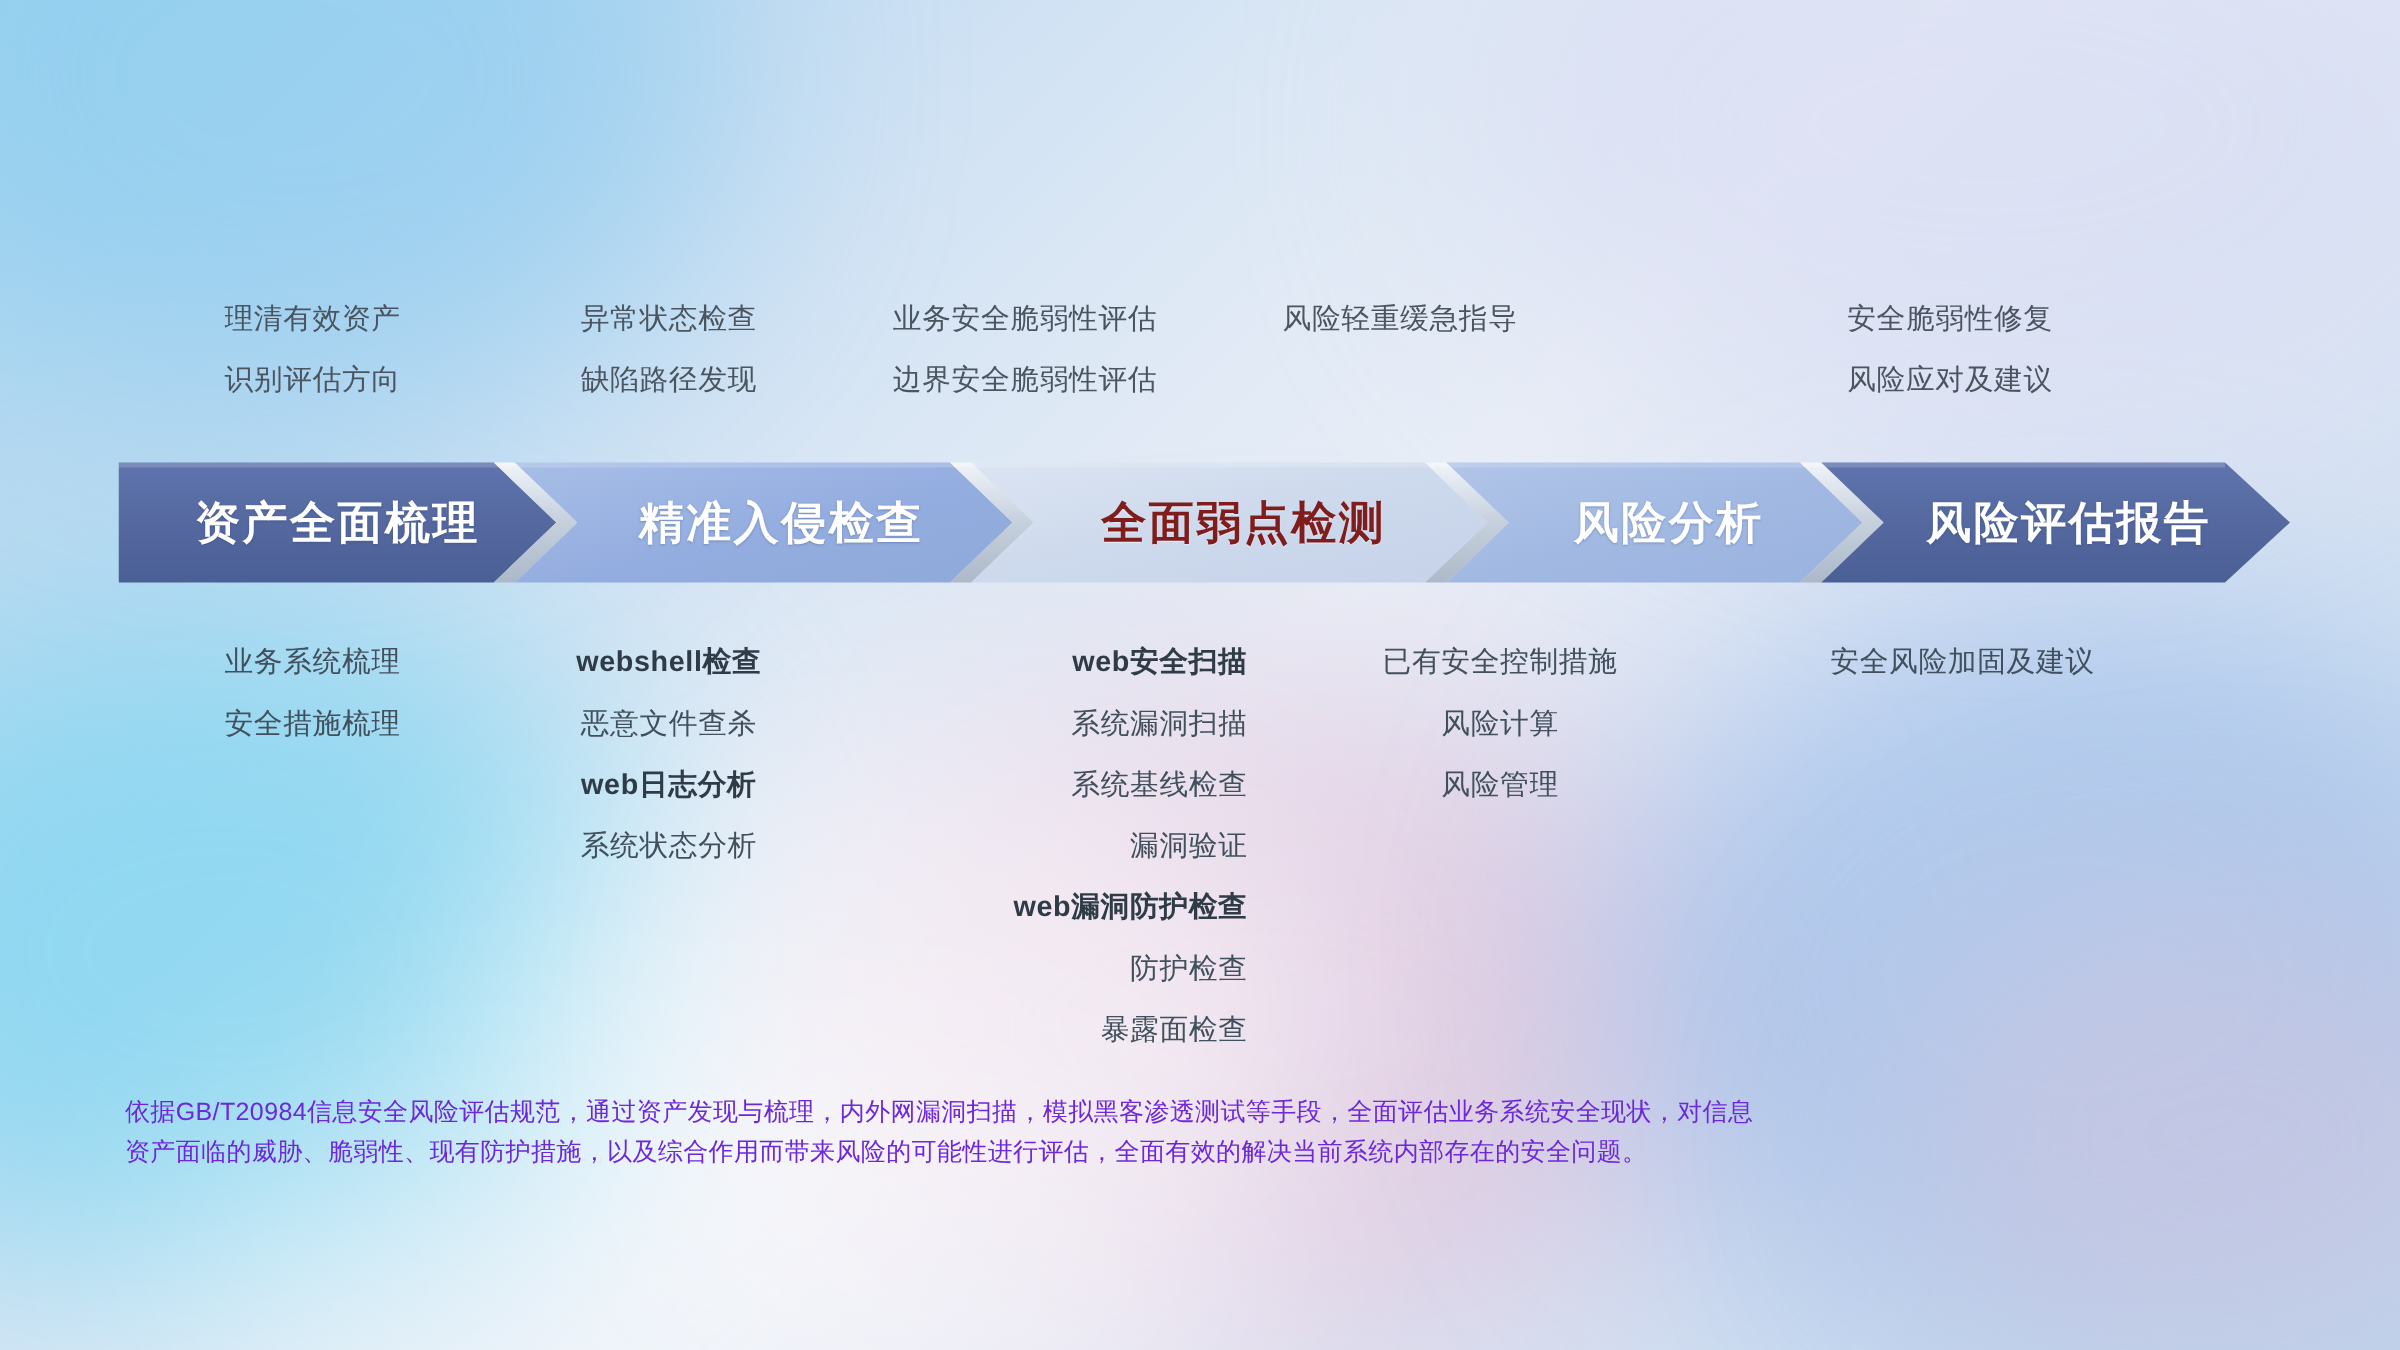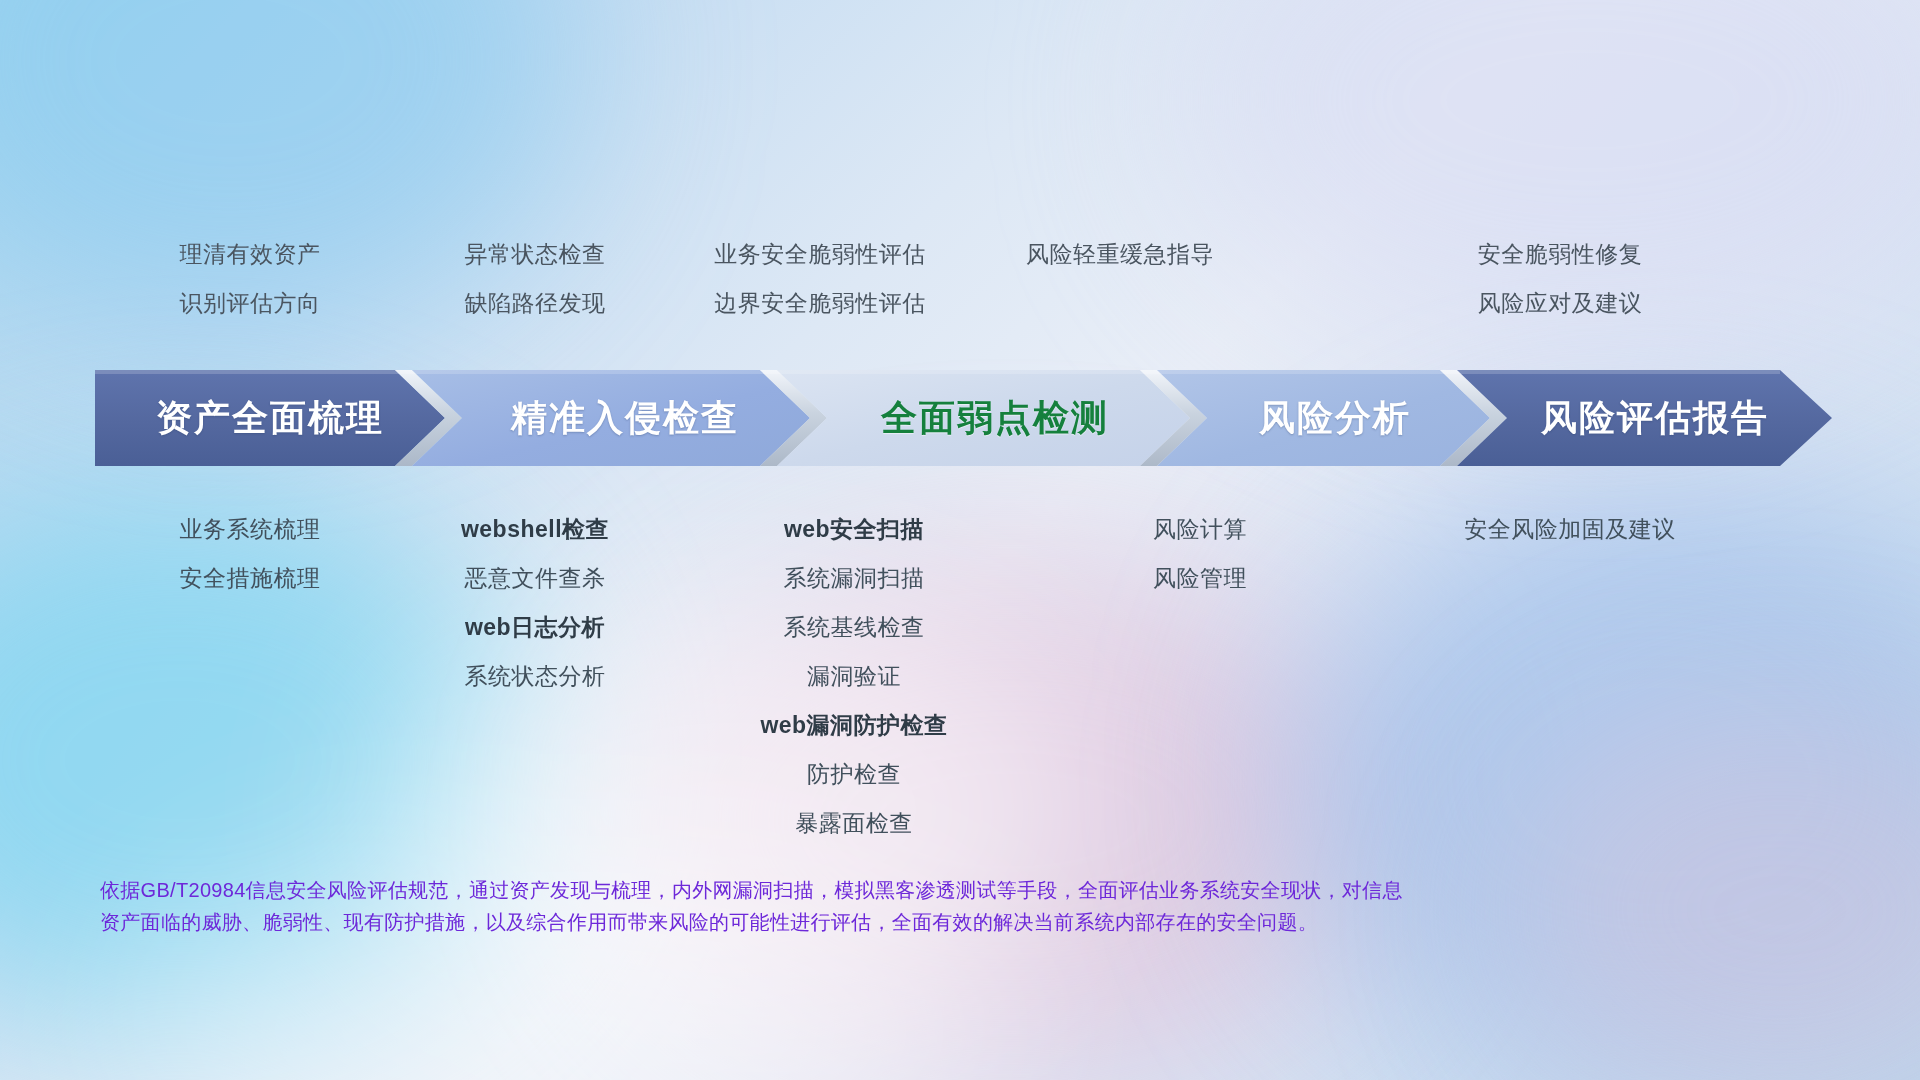--- a/index.html
+++ b/index.html
@@ -35,21 +35,21 @@
   
   #band { position:absolute; left:0; top:368px; width:1920px; height:100px; }
   #band svg { display:block; }
   .chev-label {
     position:absolute; top:0; height:100px;
     display:flex; align-items:center; justify-content:center;
     font-size:36px; font-weight:bold; letter-spacing:2px;
     white-space:nowrap; pointer-events:none;
   }
   .lbl-light { color:#ffffff; text-shadow:0 1px 2px rgba(40,60,100,.30); }
-  .lbl-dark  { color:#15803d; text-shadow:0 1px 1px rgba(255,255,255,.55); }
+  .lbl-dark  { color:#7f1d1d; text-shadow:0 1px 1px rgba(255,255,255,.55); }
 
   
   .bot-row { position:absolute; top:505px; left:0; width:1920px; }
   .bot-col { position:absolute; text-align:center; white-space:nowrap; }
   .bot-col .item {
     color:#41505c; font-size:23px; line-height:49px; letter-spacing:.5px;
   }
   .bot-col .item.em { font-weight:bold; color:#2f3c47; }
 
   
@@ -169,31 +169,32 @@
       <div class="item">安全措施梳理</div>
     </div>
 
     <div class="bot-col" style="left:390px; width:290px;">
       <div class="item em">webshell检查</div>
       <div class="item">恶意文件查杀</div>
       <div class="item em">web日志分析</div>
       <div class="item">系统状态分析</div>
     </div>
 
-    <div class="bot-col" style="left:664px; width:380px;">
+    <div class="bot-col" style="left:618px; width:380px;text-align:right;">
       <div class="item em">web安全扫描</div>
       <div class="item">系统漏洞扫描</div>
       <div class="item">系统基线检查</div>
       <div class="item">漏洞验证</div>
       <div class="item em">web漏洞防护检查</div>
       <div class="item">防护检查</div>
       <div class="item">暴露面检查</div>
     </div>
 
     <div class="bot-col" style="left:1020px; width:360px;">
+      <div class="item">已有安全控制措施</div>
       <div class="item">风险计算</div>
       <div class="item">风险管理</div>
     </div>
 
     <div class="bot-col" style="left:1380px; width:380px;">
       <div class="item">安全风险加固及建议</div>
     </div>
   </div>
 
   <div id="caption">

